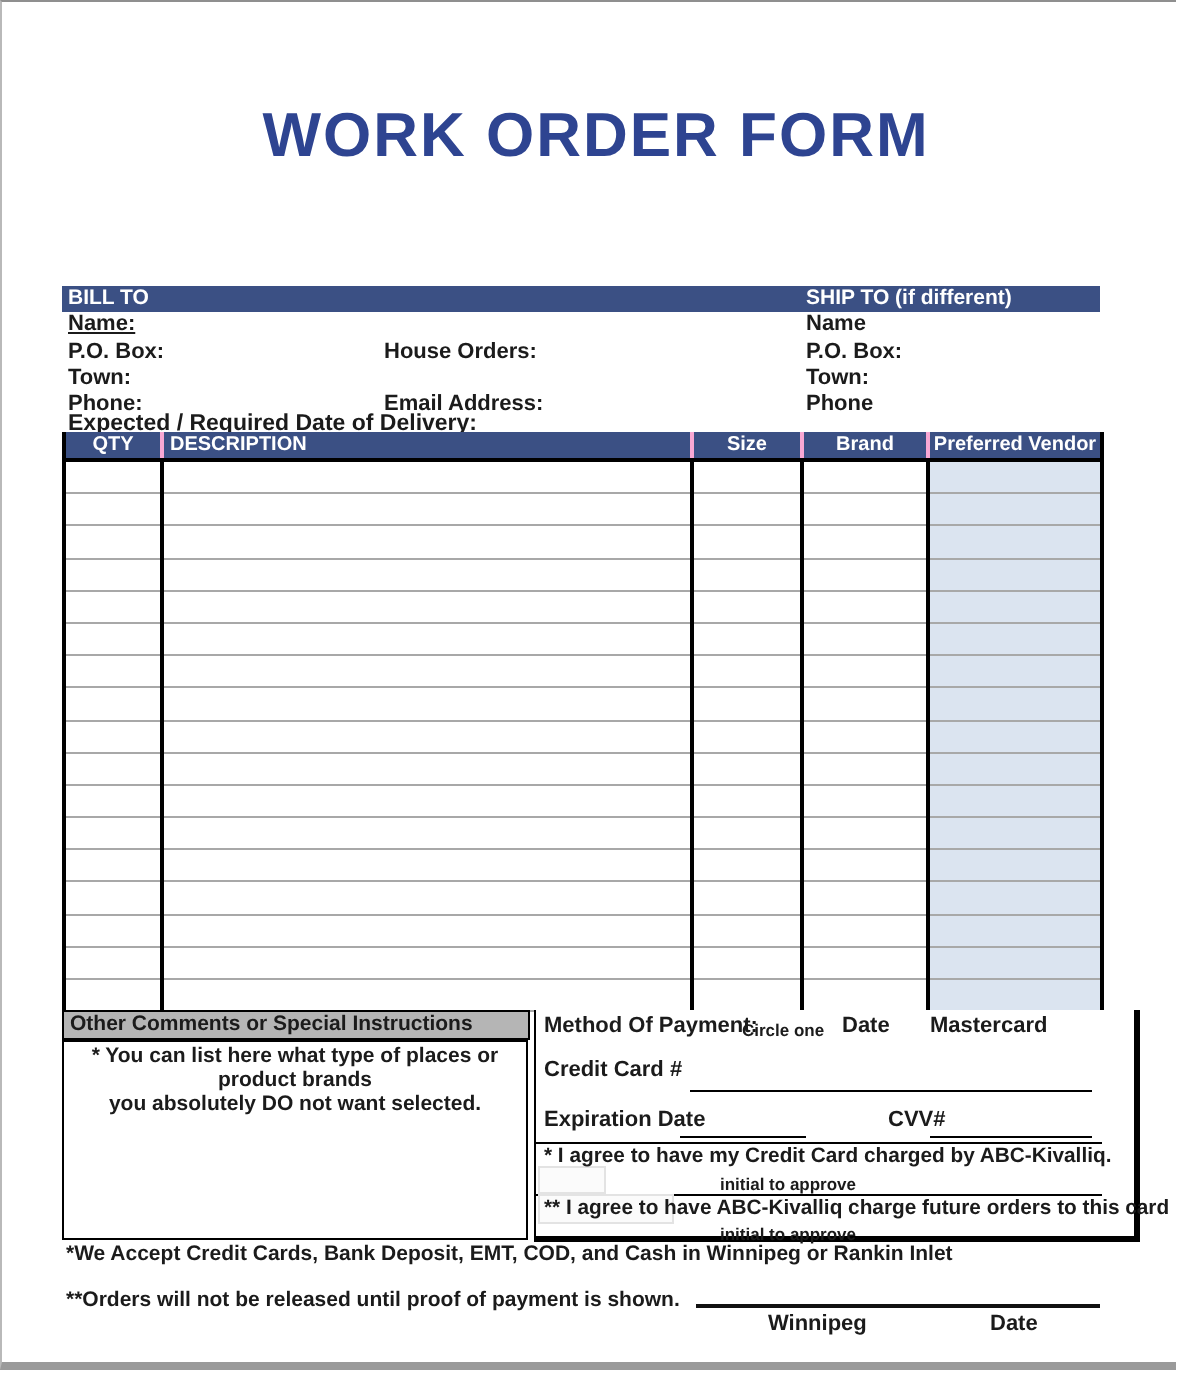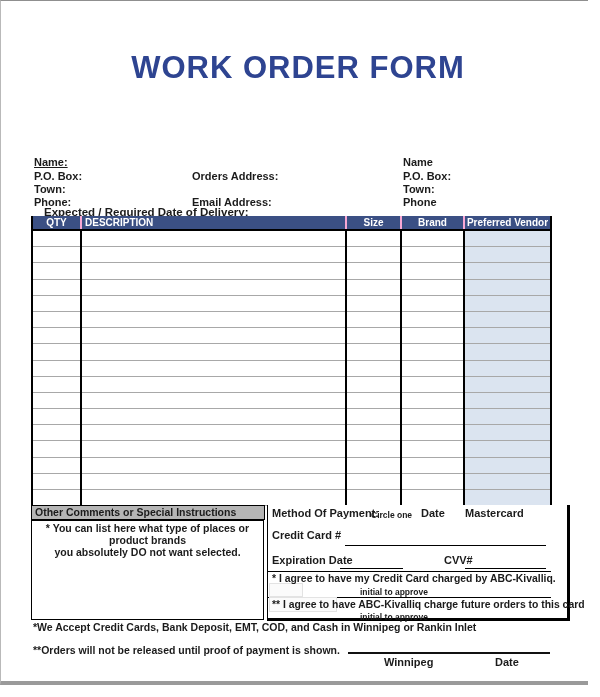--- a/index.html
+++ b/index.html
@@ -16,21 +16,21 @@
   .sheet{position:absolute;left:0;top:0;width:592px;height:680px;
          border-top:1px solid #8f8f8f;border-left:1px solid #b9b9b9;
          border-right:2px solid #9a9a9a;border-bottom:4px solid #9a9a9a;}
   .title{position:absolute;left:0;top:50px;width:596px;text-align:center;
          font-size:31px;font-weight:bold;letter-spacing:1px;color:var(--title-blue);}
   .bar{position:absolute;left:31px;top:143px;width:519px;height:13px;background:var(--navy);
        color:#fff;font-size:10.5px;font-weight:bold;line-height:13px;}
   .bar .bill{position:absolute;left:3px;top:0;}
   .bar .ship{position:absolute;left:372px;top:0;}
   .lbl{position:absolute;font-size:11px;font-weight:bold;line-height:13px;white-space:nowrap;}
-  .delivery{position:absolute;left:44px;top:206px;font-size:11.5px;font-weight:bold;}
+  .delivery{position:absolute;left:34px;top:206px;font-size:11.5px;font-weight:bold;}
   
   table.items{position:absolute;left:31px;top:216px;width:519px;border-collapse:collapse;
               table-layout:fixed;border-left:2px solid #000;border-right:2px solid #000;
               border-bottom:1px solid #333;}
   table.items th{background:var(--navy);color:#fff;font-size:10px;font-weight:bold;
                  height:13px;padding:0;border-left:2px solid #f9a8d4;border-bottom:2px solid #000;text-align:center;}
   table.items th.col1{text-align:left;padding-left:3px;}
   table.items th:first-child{border-left:none;}
   table.items td{height:15.2px;padding:0;border-left:2px solid #000;border-bottom:1px solid #a8a8a8;background:#fff;}
   table.items td:first-child{border-left:none;}
@@ -59,27 +59,31 @@
   .sig-lbl{position:absolute;top:656px;font-size:11px;font-weight:bold;}
 </style>
 </head>
 <body>
 
 <div class="page">
   <div class="sheet"></div>
 
   <div class="title">WORK ORDER FORM</div>
 
+  <div class="bar">
+    <span class="bill">BILL TO</span>
+    <span class="ship">SHIP TO (if different)</span>
+  </div>
 
   <div class="lbl" style="left:34px;top:156px;text-decoration:underline;">Name:</div>
   <div class="lbl" style="left:34px;top:170px;">P.O. Box:</div>
   <div class="lbl" style="left:34px;top:183px;">Town:</div>
   <div class="lbl" style="left:34px;top:196px;">Phone:</div>
 
-  <div class="lbl" style="left:192px;top:170px;">Orders Address:</div>
+  <div class="lbl" style="left:192px;top:170px;">House Orders:</div>
   <div class="lbl" style="left:192px;top:196px;">Email Address:</div>
 
   <div class="lbl" style="left:403px;top:156px;">Name</div>
   <div class="lbl" style="left:403px;top:170px;">P.O. Box:</div>
   <div class="lbl" style="left:403px;top:183px;">Town:</div>
   <div class="lbl" style="left:403px;top:196px;">Phone</div>
 
   <div class="delivery">Expected / Required Date of Delivery:</div>
 
   <table class="items">

